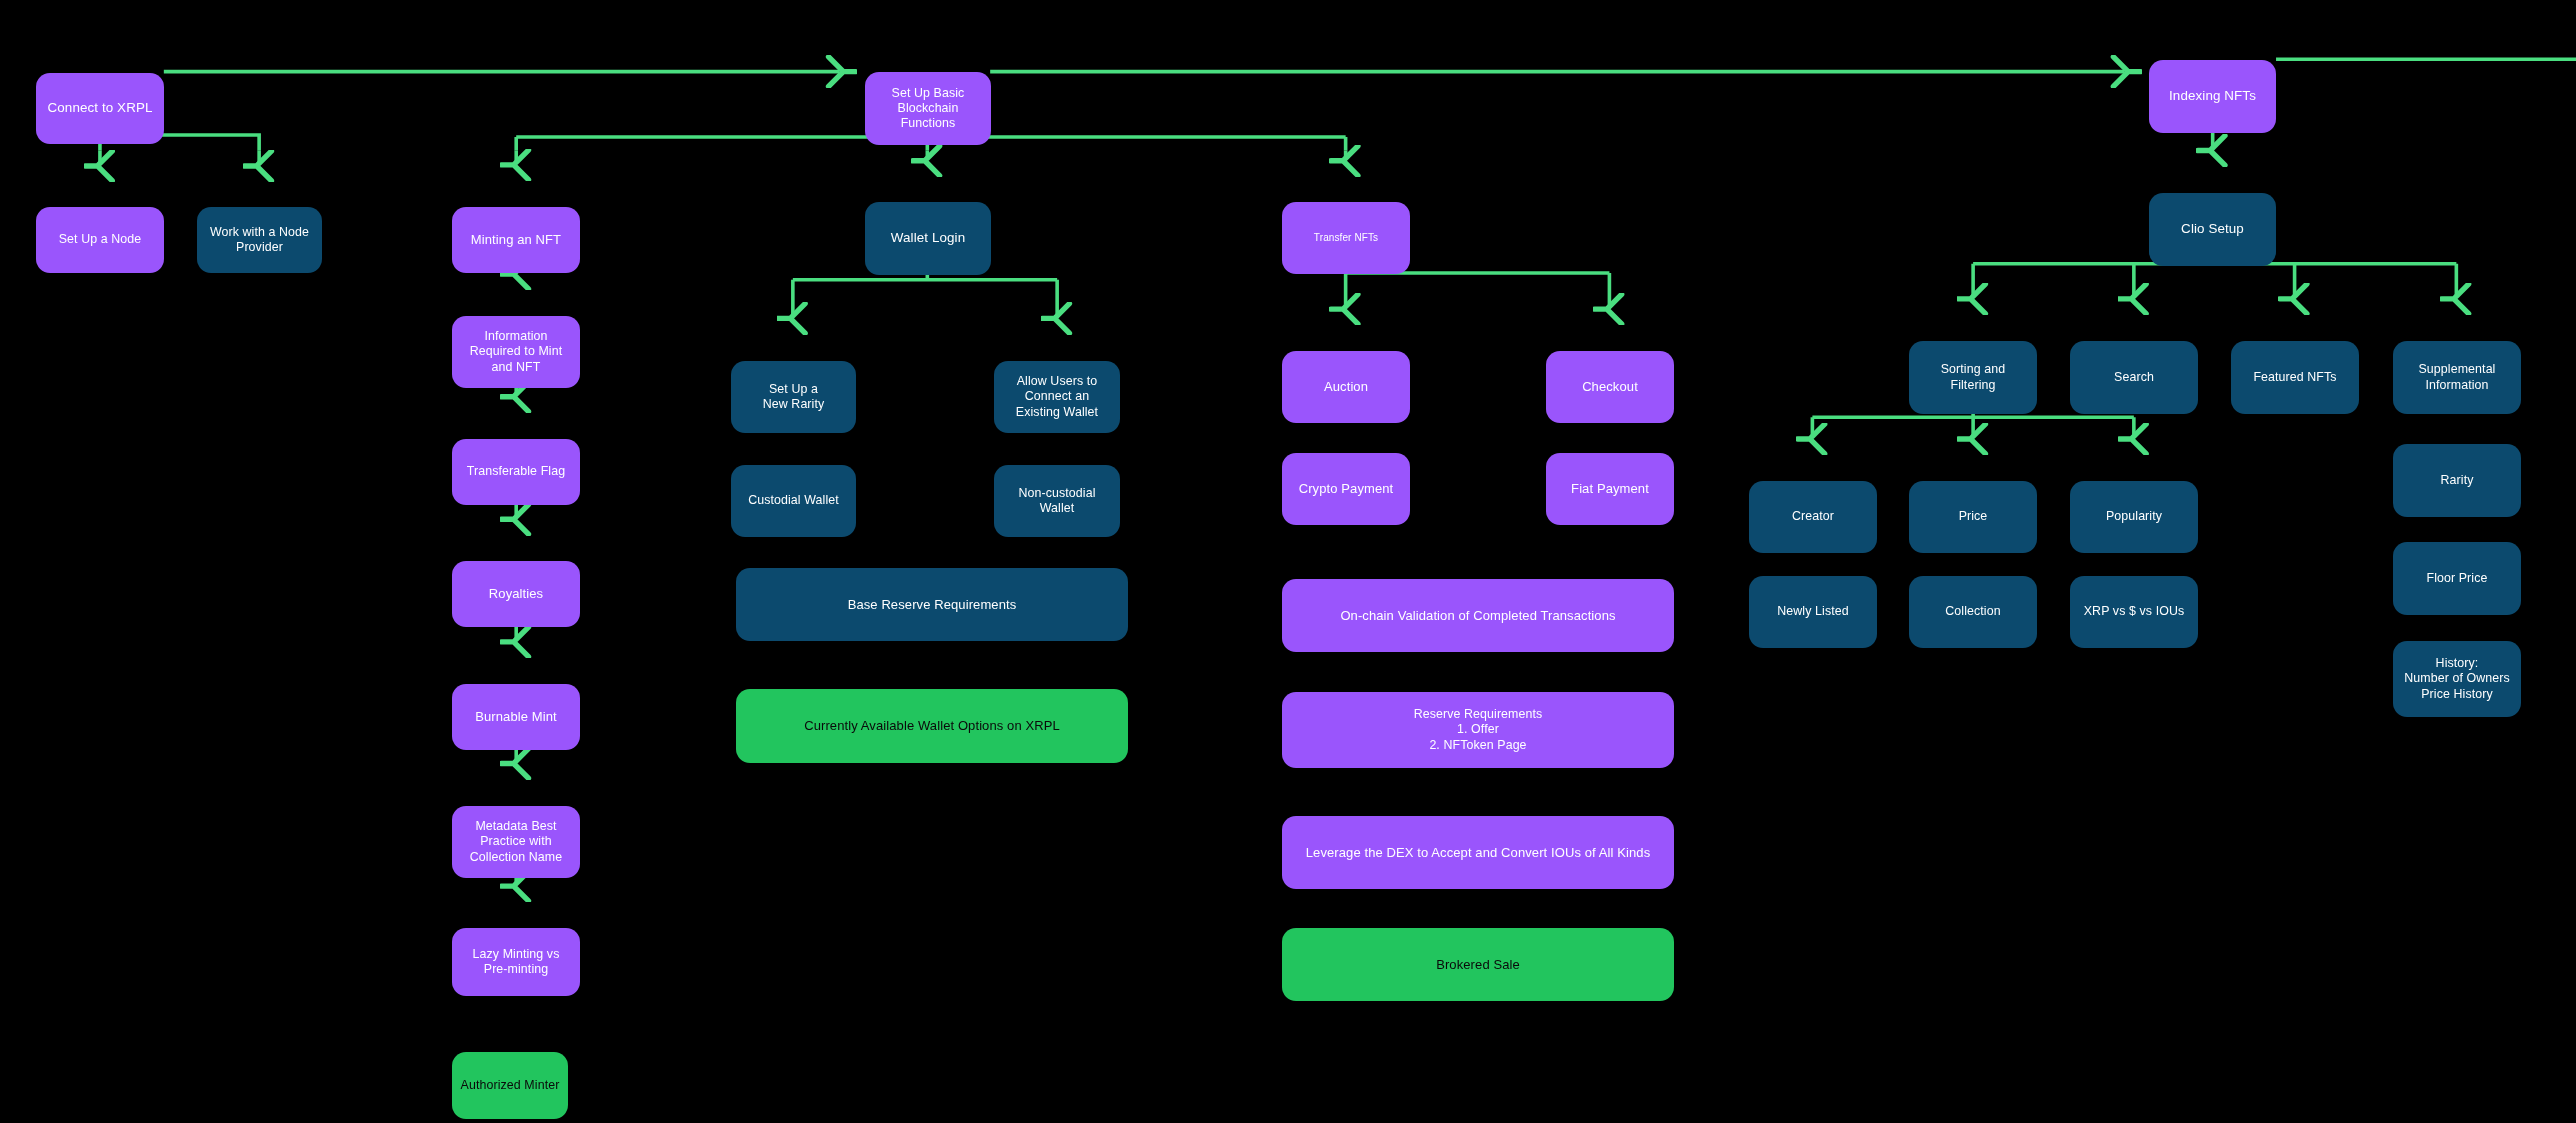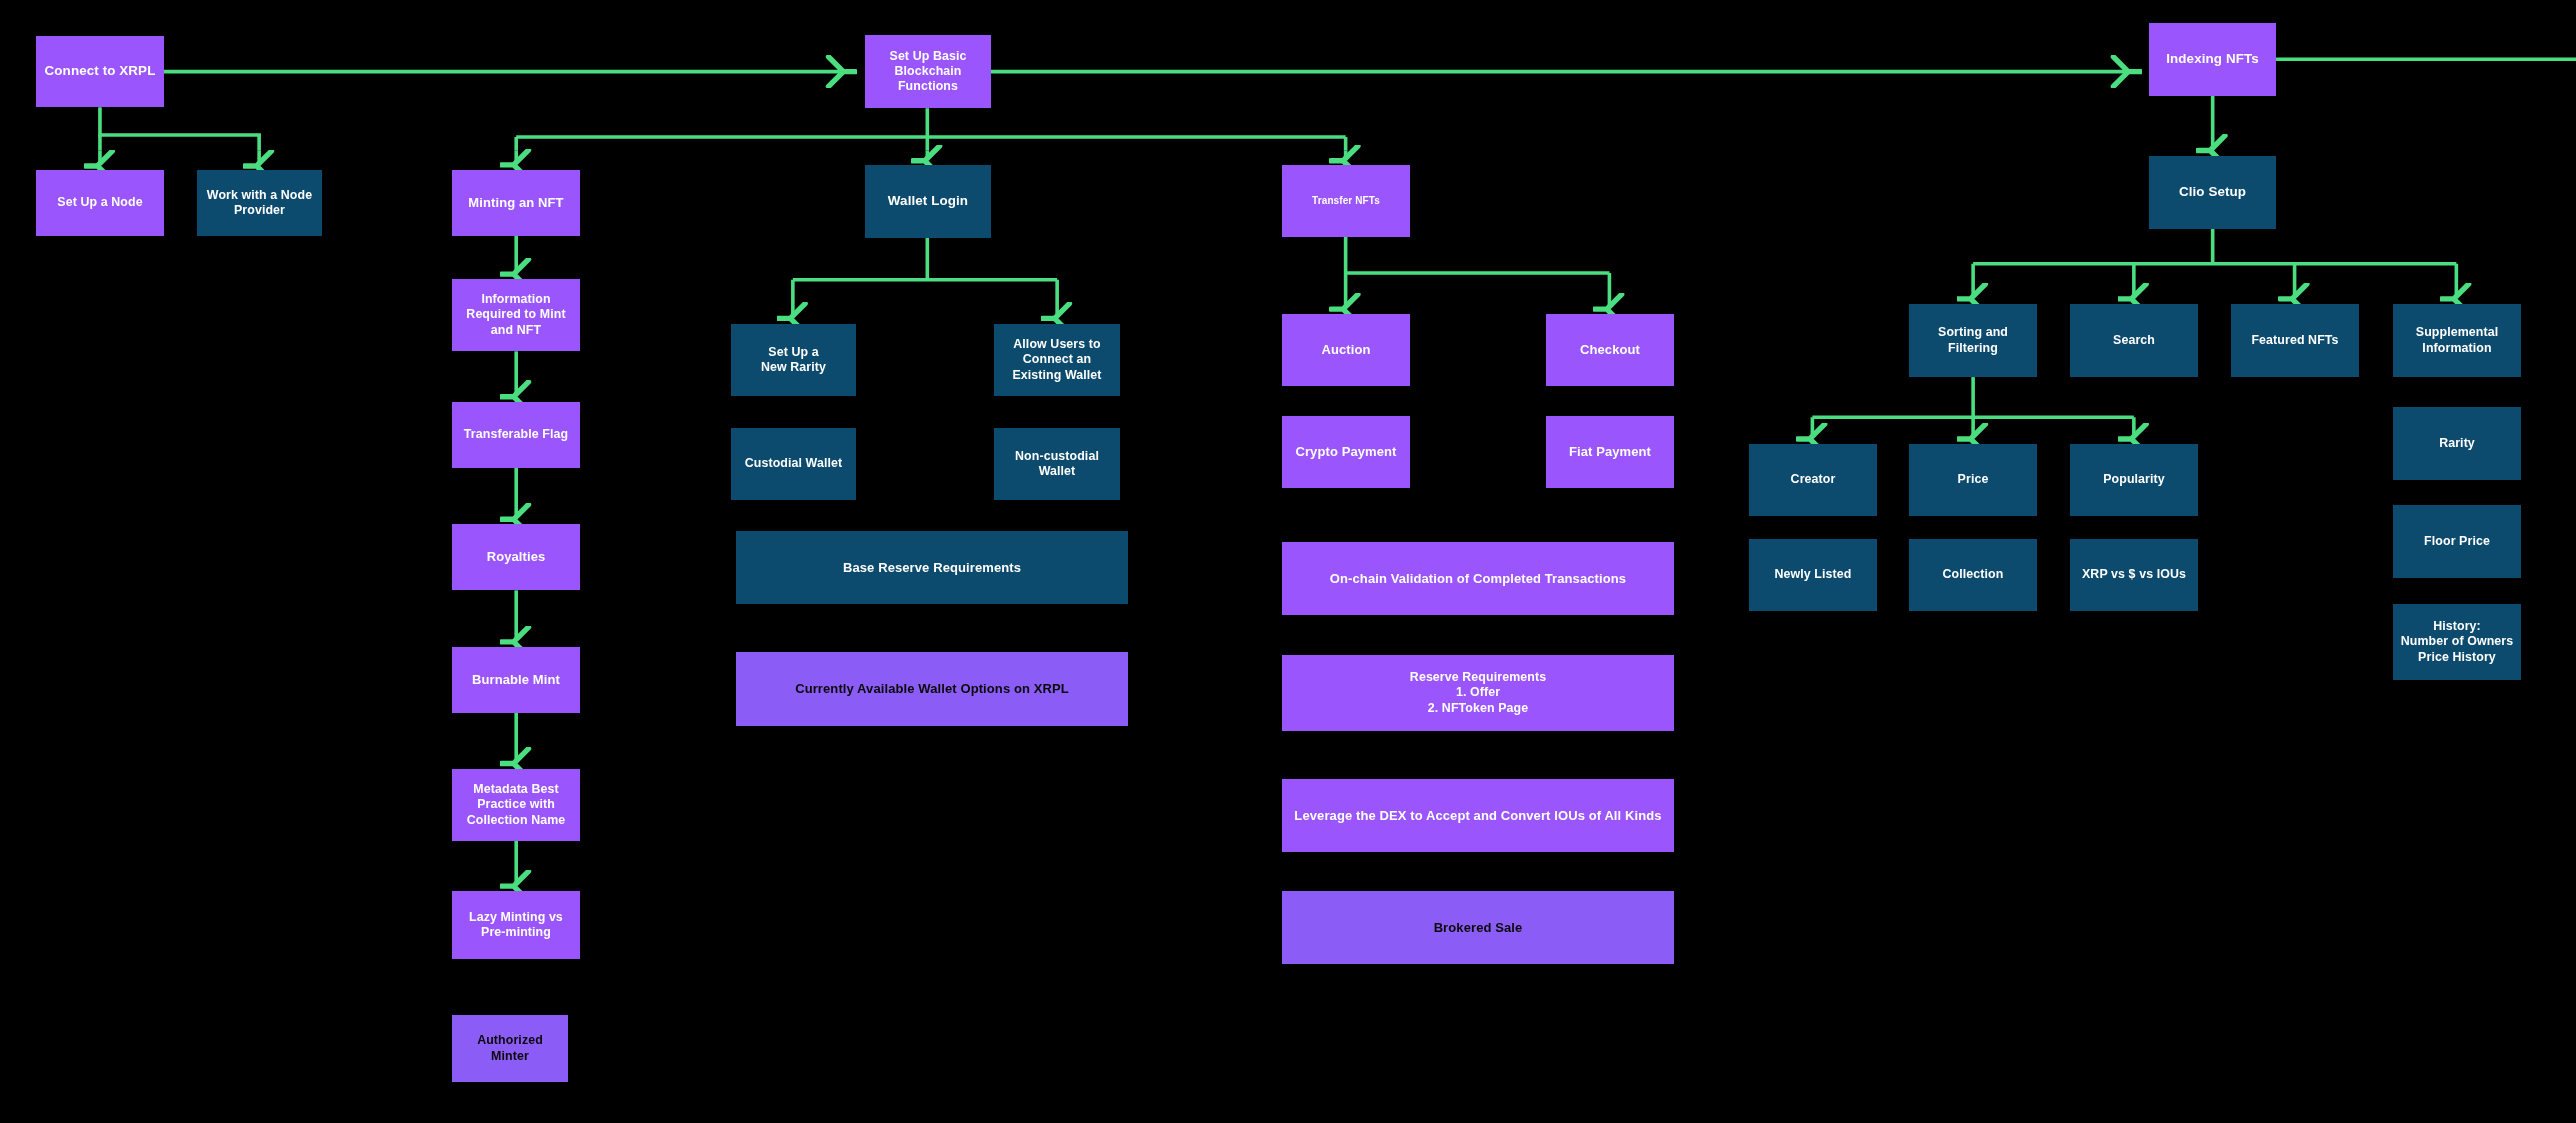--- a/index.html
+++ b/index.html
@@ -18,31 +18,32 @@
     width:2784px;
     height:1123px;
     pointer-events:none;
   }
   .node{
     position:absolute;
     display:flex;
     align-items:center;
     justify-content:center;
     text-align:center;
-    border-radius:0;
+    border-radius:14px;
     box-sizing:border-box;
     padding:3.1px 5.2px;
     line-height:1.22;
-    font-weight:700;
+    font-weight:400;
     letter-spacing:0.1px;
     white-space:pre-line;
+    margin-top:37px;
   }
   .n-purple{ background:#9a55fc; color:#ffffff; }
   .n-dark{   background:#0c4a6e; color:#ffffff; }
-  .n-white{  background:#8b5cf6; color:#0a0a0a;text-align:center; }
+  .n-white{  background:#22c55e; color:#0a0a0a;text-align:center; }
 </style>
 </head>
 <body>
 
 <div id="stage">
 
   <svg id="edges" viewBox="0 0 5404 2180" preserveAspectRatio="none" xmlns="http://www.w3.org/2000/svg">
     <defs>
       <marker id="ah" markerWidth="9" markerHeight="9" refX="4.2" refY="4.5" orient="auto" markerUnits="strokeWidth">
         <path d="M0.4,1.1 L4.5,5.2 L8.6,1.1 M4.5,5.2 L4.5,8.6" fill="none" stroke="#4ade80" stroke-width="1.5" stroke-linecap="round" stroke-linejoin="round"></path>

